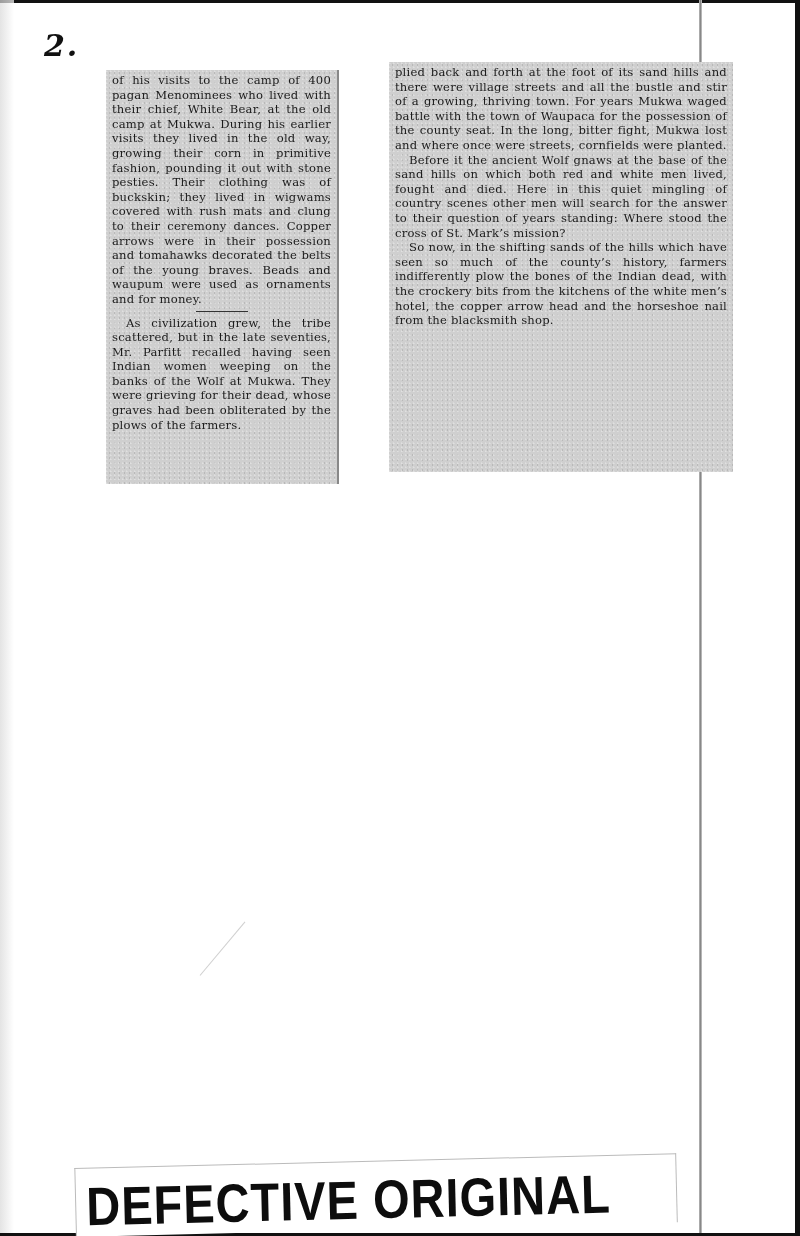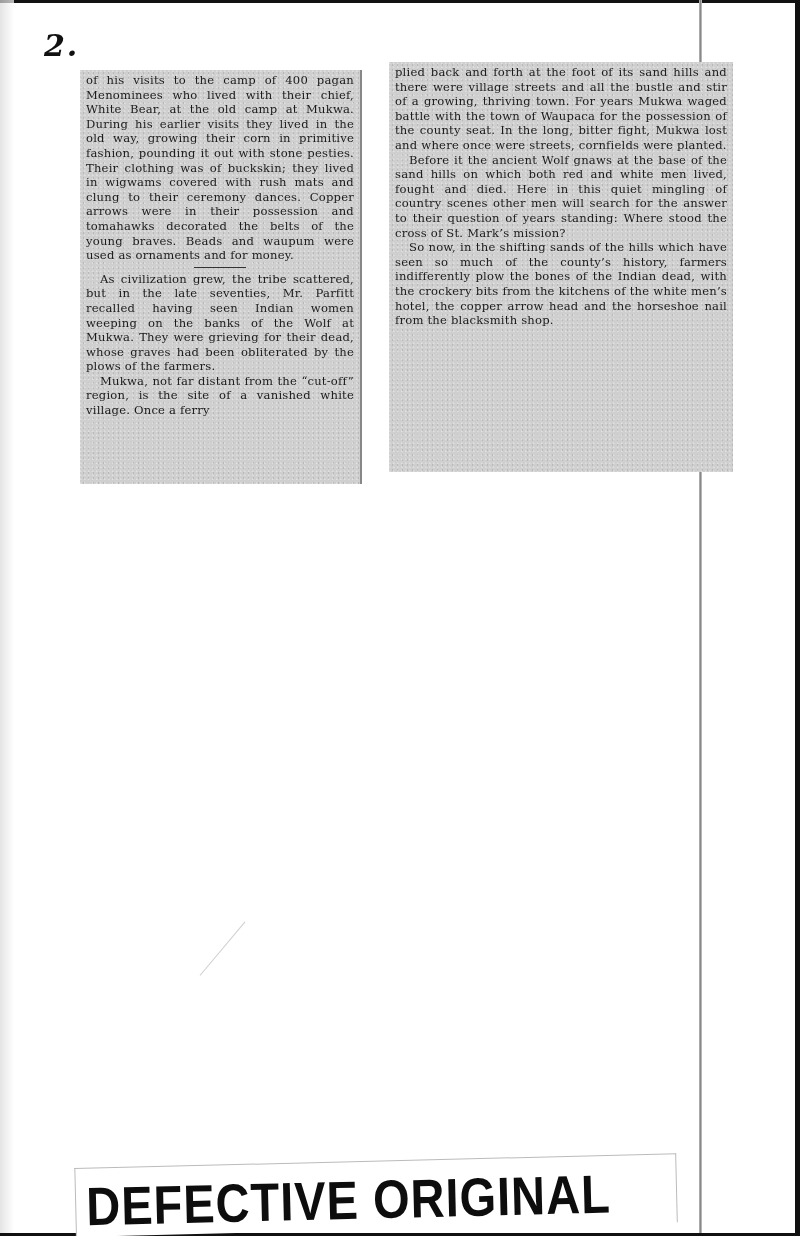--- a/index.html
+++ b/index.html
@@ -22,21 +22,21 @@
     }
     .clipping {
       position:absolute; top:70px; height:414px;
       background:#cfcfcf;
       background-image:
         radial-gradient(circle at 20% 30%, rgba(255,255,255,0.35) 0.6px, transparent 1px),
         radial-gradient(circle at 70% 60%, rgba(120,120,120,0.25) 0.6px, transparent 1px);
       background-size:4px 4px, 5px 5px;
       box-sizing:border-box;
     }
-    .col-left { left:80px; width:282px; border-right:2px solid #888; }
+    .col-left { left:106px; width:233px; border-right:2px solid #888; }
     .col-right { left:389px; width:344px; height:410px; top:62px; }
     .column-text {
       padding:3px 6px 0 6px;
       font-family:"DejaVu Serif", serif;
       font-size:11.6px; line-height:14.6px; color:#1a1a1a;
       text-align:justify; letter-spacing:0.2px;
     }
     .column-text p { margin:0; }
     .indent { text-indent:14px; }
     .separator { width:52px; height:1px; background:#333; margin:4px auto 4px auto; }
@@ -63,21 +63,20 @@
 <div class="right-bar"></div>
 <div class="bottom-edge"></div>
 
 <div class="page-number">2.</div>
 
 <div class="clipping col-left">
   <div class="column-text">
     <p>of his visits to the camp of 400 pagan Menominees who lived with their chief, White Bear, at the old camp at Mukwa. During his earlier visits they lived in the old way, growing their corn in primitive fashion, pounding it out with stone pesties. Their clothing was of buckskin; they lived in wigwams covered with rush mats and clung to their ceremony dances. Copper arrows were in their possession and tomahawks decorated the belts of the young braves. Beads and waupum were used as ornaments and for money.</p>
     <div class="separator"></div>
     <p class="indent">As civilization grew, the tribe scattered, but in the late seventies, Mr. Parfitt recalled having seen Indian women weeping on the banks of the Wolf at Mukwa. They were grieving for their dead, whose graves had been obliterated by the plows of the farmers.</p>
-    <p class="indent">Mukwa, not far distant from the “cut-off” region, is the site of a vanished white village. Once a ferry</p>
   </div>
 </div>
 
 <div class="clipping col-right">
   <div class="column-text">
     <p>plied back and forth at the foot of its sand hills and there were village streets and all the bustle and stir of a growing, thriving town. For years Mukwa waged battle with the town of Waupaca for the possession of the county seat. In the long, bitter fight, Mukwa lost and where once were streets, cornfields were planted.</p>
     <p class="indent">Before it the ancient Wolf gnaws at the base of the sand hills on which both red and white men lived, fought and died. Here in this quiet mingling of country scenes other men will search for the answer to their question of years standing: Where stood the cross of St. Mark’s mission?</p>
     <p class="indent">So now, in the shifting sands of the hills which have seen so much of the county’s history, farmers indifferently plow the bones of the Indian dead, with the crockery bits from the kitchens of the white men’s hotel, the copper arrow head and the horseshoe nail from the blacksmith shop.</p>
   </div>
 </div>

